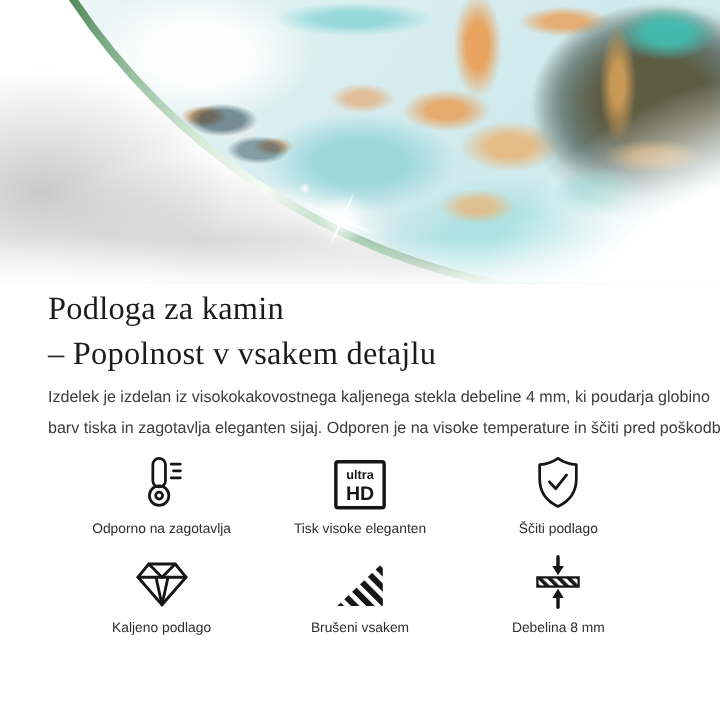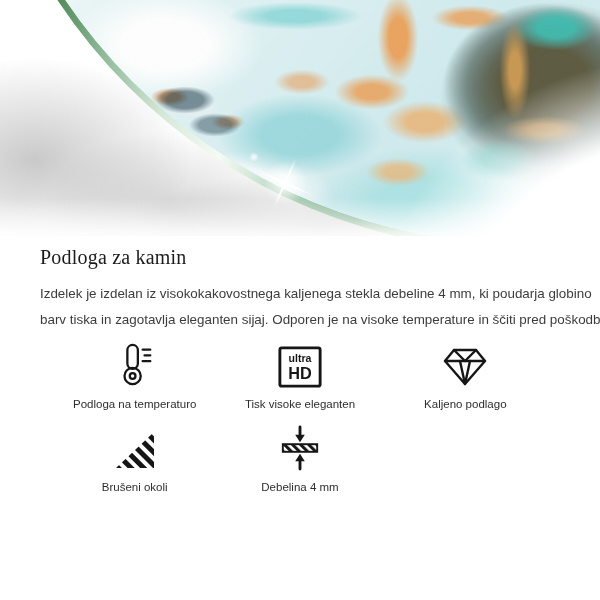--- a/index.html
+++ b/index.html
@@ -69,21 +69,21 @@
     background:linear-gradient(90deg, rgba(255,255,255,0), #fff 30%, #fff 70%, rgba(255,255,255,0));transform:rotate(24deg);}
   .sparkle .ray-v{position:absolute;left:-1px;top:-26px;width:2px;height:52px;border-radius:2px;
     background:linear-gradient(180deg, rgba(255,255,255,0), #fff 30%, #fff 70%, rgba(255,255,255,0));transform:rotate(24deg);}
   .sparkle-dot{position:absolute;left:249px;top:152px;width:10px;height:10px;border-radius:50%;
     background:radial-gradient(circle, rgba(255,255,255,0.95) 0%, rgba(255,255,255,0) 70%);}
 
   
   .content{padding:0 40px;}
   .page-title{
     font-family:"Liberation Serif",serif;font-weight:400;
-    font-size:20px;line-height:37px;color:#1b1b1b;margin:3px 0 0;letter-spacing:0.2px;
+    font-size:27px;line-height:37px;color:#1b1b1b;margin:3px 0 0;letter-spacing:0.2px;
   }
   .page-title span{display:block;}
   .product-description{margin:5px 0 0;font-size:13.4px;line-height:26px;color:#3c3c3c;text-align:center;}
   .product-description span{display:block;white-space:nowrap;}
 
   
   .features{
     margin-top:6px;display:grid;grid-template-columns:repeat(3,1fr);
     row-gap:12px;padding:0 12px;
   }
@@ -109,52 +109,62 @@
     <div class="sparkle">
       <div class="glow"></div>
         <div class="ray-h"></div>
         <div class="ray-v"></div>
     </div>
   </div>
 
   <div class="content">
     <h1 class="page-title">
       <span>Podloga za kamin</span>
+      <span>– Popolnost v vsakem detajlu</span>
     </h1>
 
     <p class="product-description">
       <span>Izdelek je izdelan iz visokokakovostnega kaljenega stekla debeline 4 mm, ki poudarja globino</span>
       <span>barv tiska in zagotavlja eleganten sijaj. Odporen je na visoke temperature in ščiti pred poškodba-</span>
     </p>
 
     <div class="features">
 
       <div class="feature">
         <div class="icon-slot">
           <svg class="ico" width="42" height="48" viewBox="0 0 44 48">
             <rect class="ln" x="14" y="3" width="11" height="25" rx="5.5"></rect>
             <circle class="ln" cx="19.5" cy="35.5" r="8.5"></circle>
             <circle class="ln" cx="19.5" cy="35.5" r="3"></circle>
             <path class="ln" d="M30 8 H38 M32 14 H38 M30 20 H38"></path>
           </svg>
         </div>
-        <div class="feature-label">Podloga na temperaturo</div>
+        <div class="feature-label">Odporno na zagotavlja</div>
       </div>
 
       <div class="feature">
         <div class="icon-slot">
           <svg class="ico" width="46" height="44" viewBox="0 0 48 44">
             <rect class="ln thick" x="3" y="2" width="42" height="40" rx="2"></rect>
             <text x="24" y="17" font-size="11" font-weight="600" text-anchor="middle">ultra</text>
             <text x="24" y="35" font-size="17" font-weight="800" text-anchor="middle">HD</text>
           </svg>
         </div>
         <div class="feature-label">Tisk visoke eleganten</div>
       </div>
 
+      <div class="feature">
+        <div class="icon-slot">
+          <svg class="ico" width="42" height="48" viewBox="0 0 44 48">
+            <path class="ln" d="M22 3 C27 6.5 32.5 8.2 38 8.5 V21 C38 32.5 31.5 40.5 22 45 C12.5 40.5 6 32.5 6 21 V8.5 C11.5 8.2 17 6.5 22 3 Z"></path>
+            <path class="ln" d="M14.5 23.5 L20 29.5 L29.5 17.5"></path>
+          </svg>
+        </div>
+        <div class="feature-label">Ščiti podlago</div>
+      </div>
 
       <div class="feature">
         <div class="icon-slot">
           <svg class="ico" width="48" height="44" viewBox="0 0 48 44">
             <path class="ln" d="M4 16 L13 5 H35 L44 16 L24 39 Z"></path>
             <path class="ln" d="M4 16 H44"></path>
             <path class="ln" d="M13 5 L24 16 L35 5"></path>
             <path class="ln" d="M24 39 L19 16 M24 39 L29 16"></path>
           </svg>
         </div>
@@ -165,36 +175,36 @@
         <div class="icon-slot">
           <svg class="ico" width="44" height="44" viewBox="0 0 44 44">
             <defs>
               <pattern id="hatchA" width="9" height="9" patternUnits="userSpaceOnUse" patternTransform="rotate(-45)">
                 <rect width="5" height="9" fill="#161616"></rect>
               </pattern>
             </defs>
             <path d="M3 40 L41 4 V40 Z" fill="url(#hatchA)"></path>
           </svg>
         </div>
-        <div class="feature-label">Brušeni okoli</div>
+        <div class="feature-label">Brušeni vsakem</div>
       </div>
 
       <div class="feature">
         <div class="icon-slot">
           <svg class="ico" width="42" height="48" viewBox="0 0 44 48">
             <defs>
               <pattern id="hatchB" width="6" height="6" patternUnits="userSpaceOnUse" patternTransform="rotate(-45)">
                 <rect width="3.2" height="6" fill="#161616"></rect>
               </pattern>
             </defs>
             <rect x="4" y="20" width="36" height="8" fill="url(#hatchB)" stroke="#161616" stroke-width="2"></rect>
             <path class="ln thick" d="M22 2 V11"></path>
             <path class="solid" d="M17 10 L22 18 L27 10 Z"></path>
             <path class="ln thick" d="M22 46 V37"></path>
             <path class="solid" d="M17 38 L22 30 L27 38 Z"></path>
           </svg>
         </div>
-        <div class="feature-label">Debelina 4 mm</div>
+        <div class="feature-label">Debelina 8 mm</div>
       </div>
 
     </div>
   </div>
 </div>
 
 </body></html>

